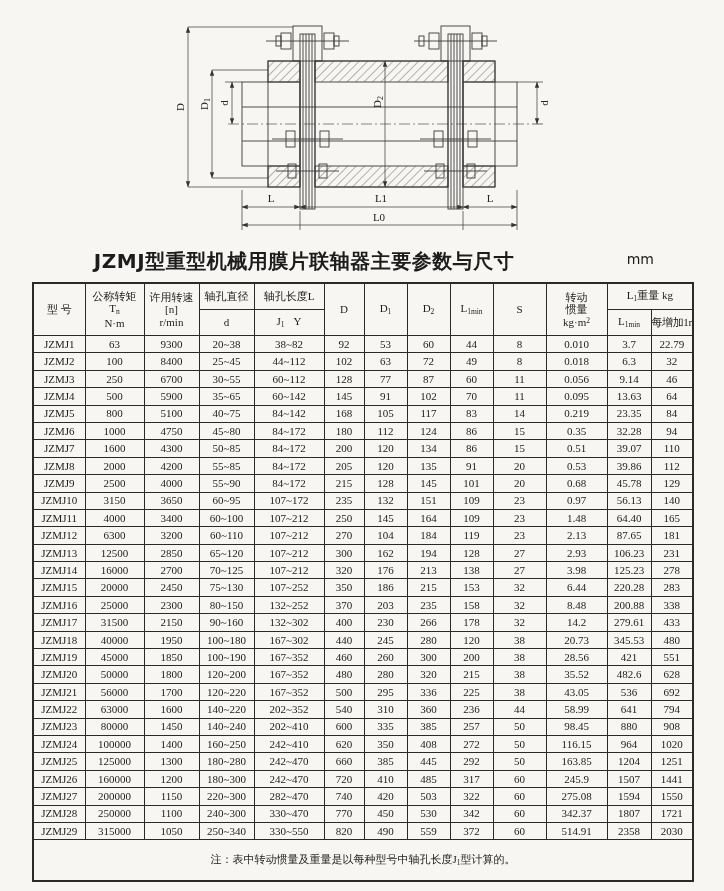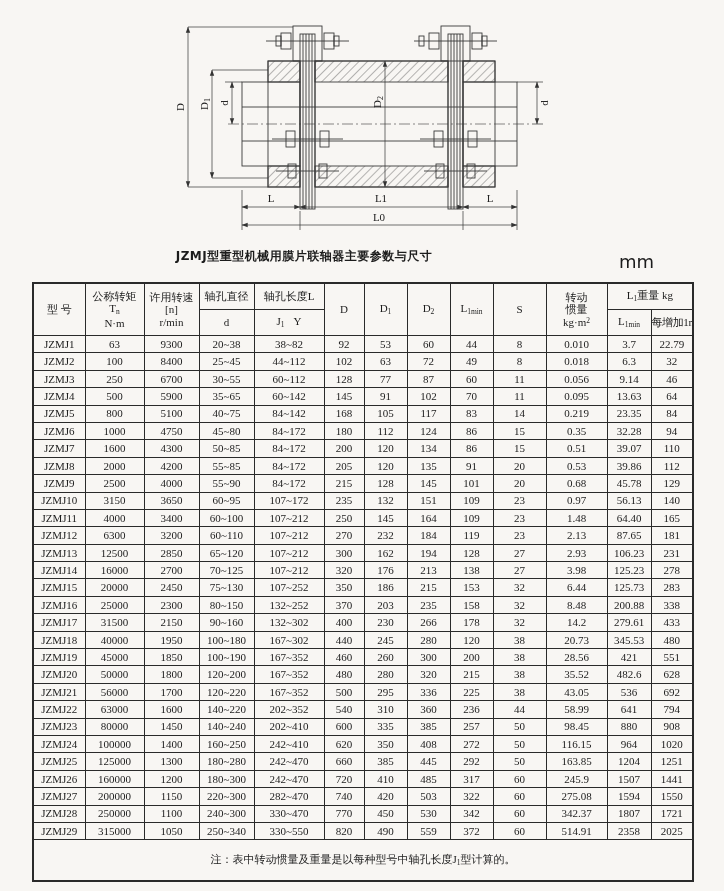--- a/index.html
+++ b/index.html
@@ -13,23 +13,23 @@
 
   
   svg.diagram { display:block; margin:4px 0 0 0; }
   svg.diagram text { font-family:"Liberation Serif","DejaVu Serif",serif; fill:#222; }
 
   
   .title-row { position:relative; height:26px; margin-top:6px; }
   .doc-title {
     position:absolute; left:8px; right:124px; text-align:center;
     font-family:"DejaVu Sans","Liberation Sans",sans-serif;
-    font-size:12px; font-weight:bold; margin:0; letter-spacing:0.5px;
+    font-size:20px; font-weight:bold; margin:0; letter-spacing:0.5px;
   }
-  .unit { position:absolute; right:70px; top:3px; font-size:18px;
+  .unit { position:absolute; right:70px; top:3px; font-size:14px;
           font-family:"DejaVu Sans","Liberation Sans",sans-serif; }
 
   
   table.params {
     margin:8px 0 0 32px;
     border-collapse:collapse;
     table-layout:fixed;
     width:660px;
     border:2px solid #2a2a2a;
     background:transparent;
@@ -398,21 +398,21 @@
           <td>64.40</td>
           <td>165</td>
         </tr>
         <tr>
           <td>JZMJ12</td>
           <td>6300</td>
           <td>3200</td>
           <td>60~110</td>
           <td>107~212</td>
           <td>270</td>
-          <td>232</td>
+          <td>104</td>
           <td>184</td>
           <td>119</td>
           <td>23</td>
           <td>2.13</td>
           <td>87.65</td>
           <td>181</td>
         </tr>
         <tr>
           <td>JZMJ13</td>
           <td>12500</td>
@@ -448,21 +448,21 @@
           <td>20000</td>
           <td>2450</td>
           <td>75~130</td>
           <td>107~252</td>
           <td>350</td>
           <td>186</td>
           <td>215</td>
           <td>153</td>
           <td>32</td>
           <td>6.44</td>
-          <td>125.73</td>
+          <td>220.28</td>
           <td>283</td>
         </tr>
         <tr>
           <td>JZMJ16</td>
           <td>25000</td>
           <td>2300</td>
           <td>80~150</td>
           <td>132~252</td>
           <td>370</td>
           <td>203</td>
@@ -659,21 +659,21 @@
           <td>1050</td>
           <td>250~340</td>
           <td>330~550</td>
           <td>820</td>
           <td>490</td>
           <td>559</td>
           <td>372</td>
           <td>60</td>
           <td>514.91</td>
           <td>2358</td>
-          <td>2025</td>
+          <td>2030</td>
         </tr>
       </tbody>
     <tfoot>
       <tr>
         <td class="note-cell" colspan="13">
           <span>注：表中转动惯量及重量是以每种型号中轴孔长度J</span><sub class="s">1</sub><span>型计算的。</span>
         </td>
       </tr>
     </tfoot>
   </table>

